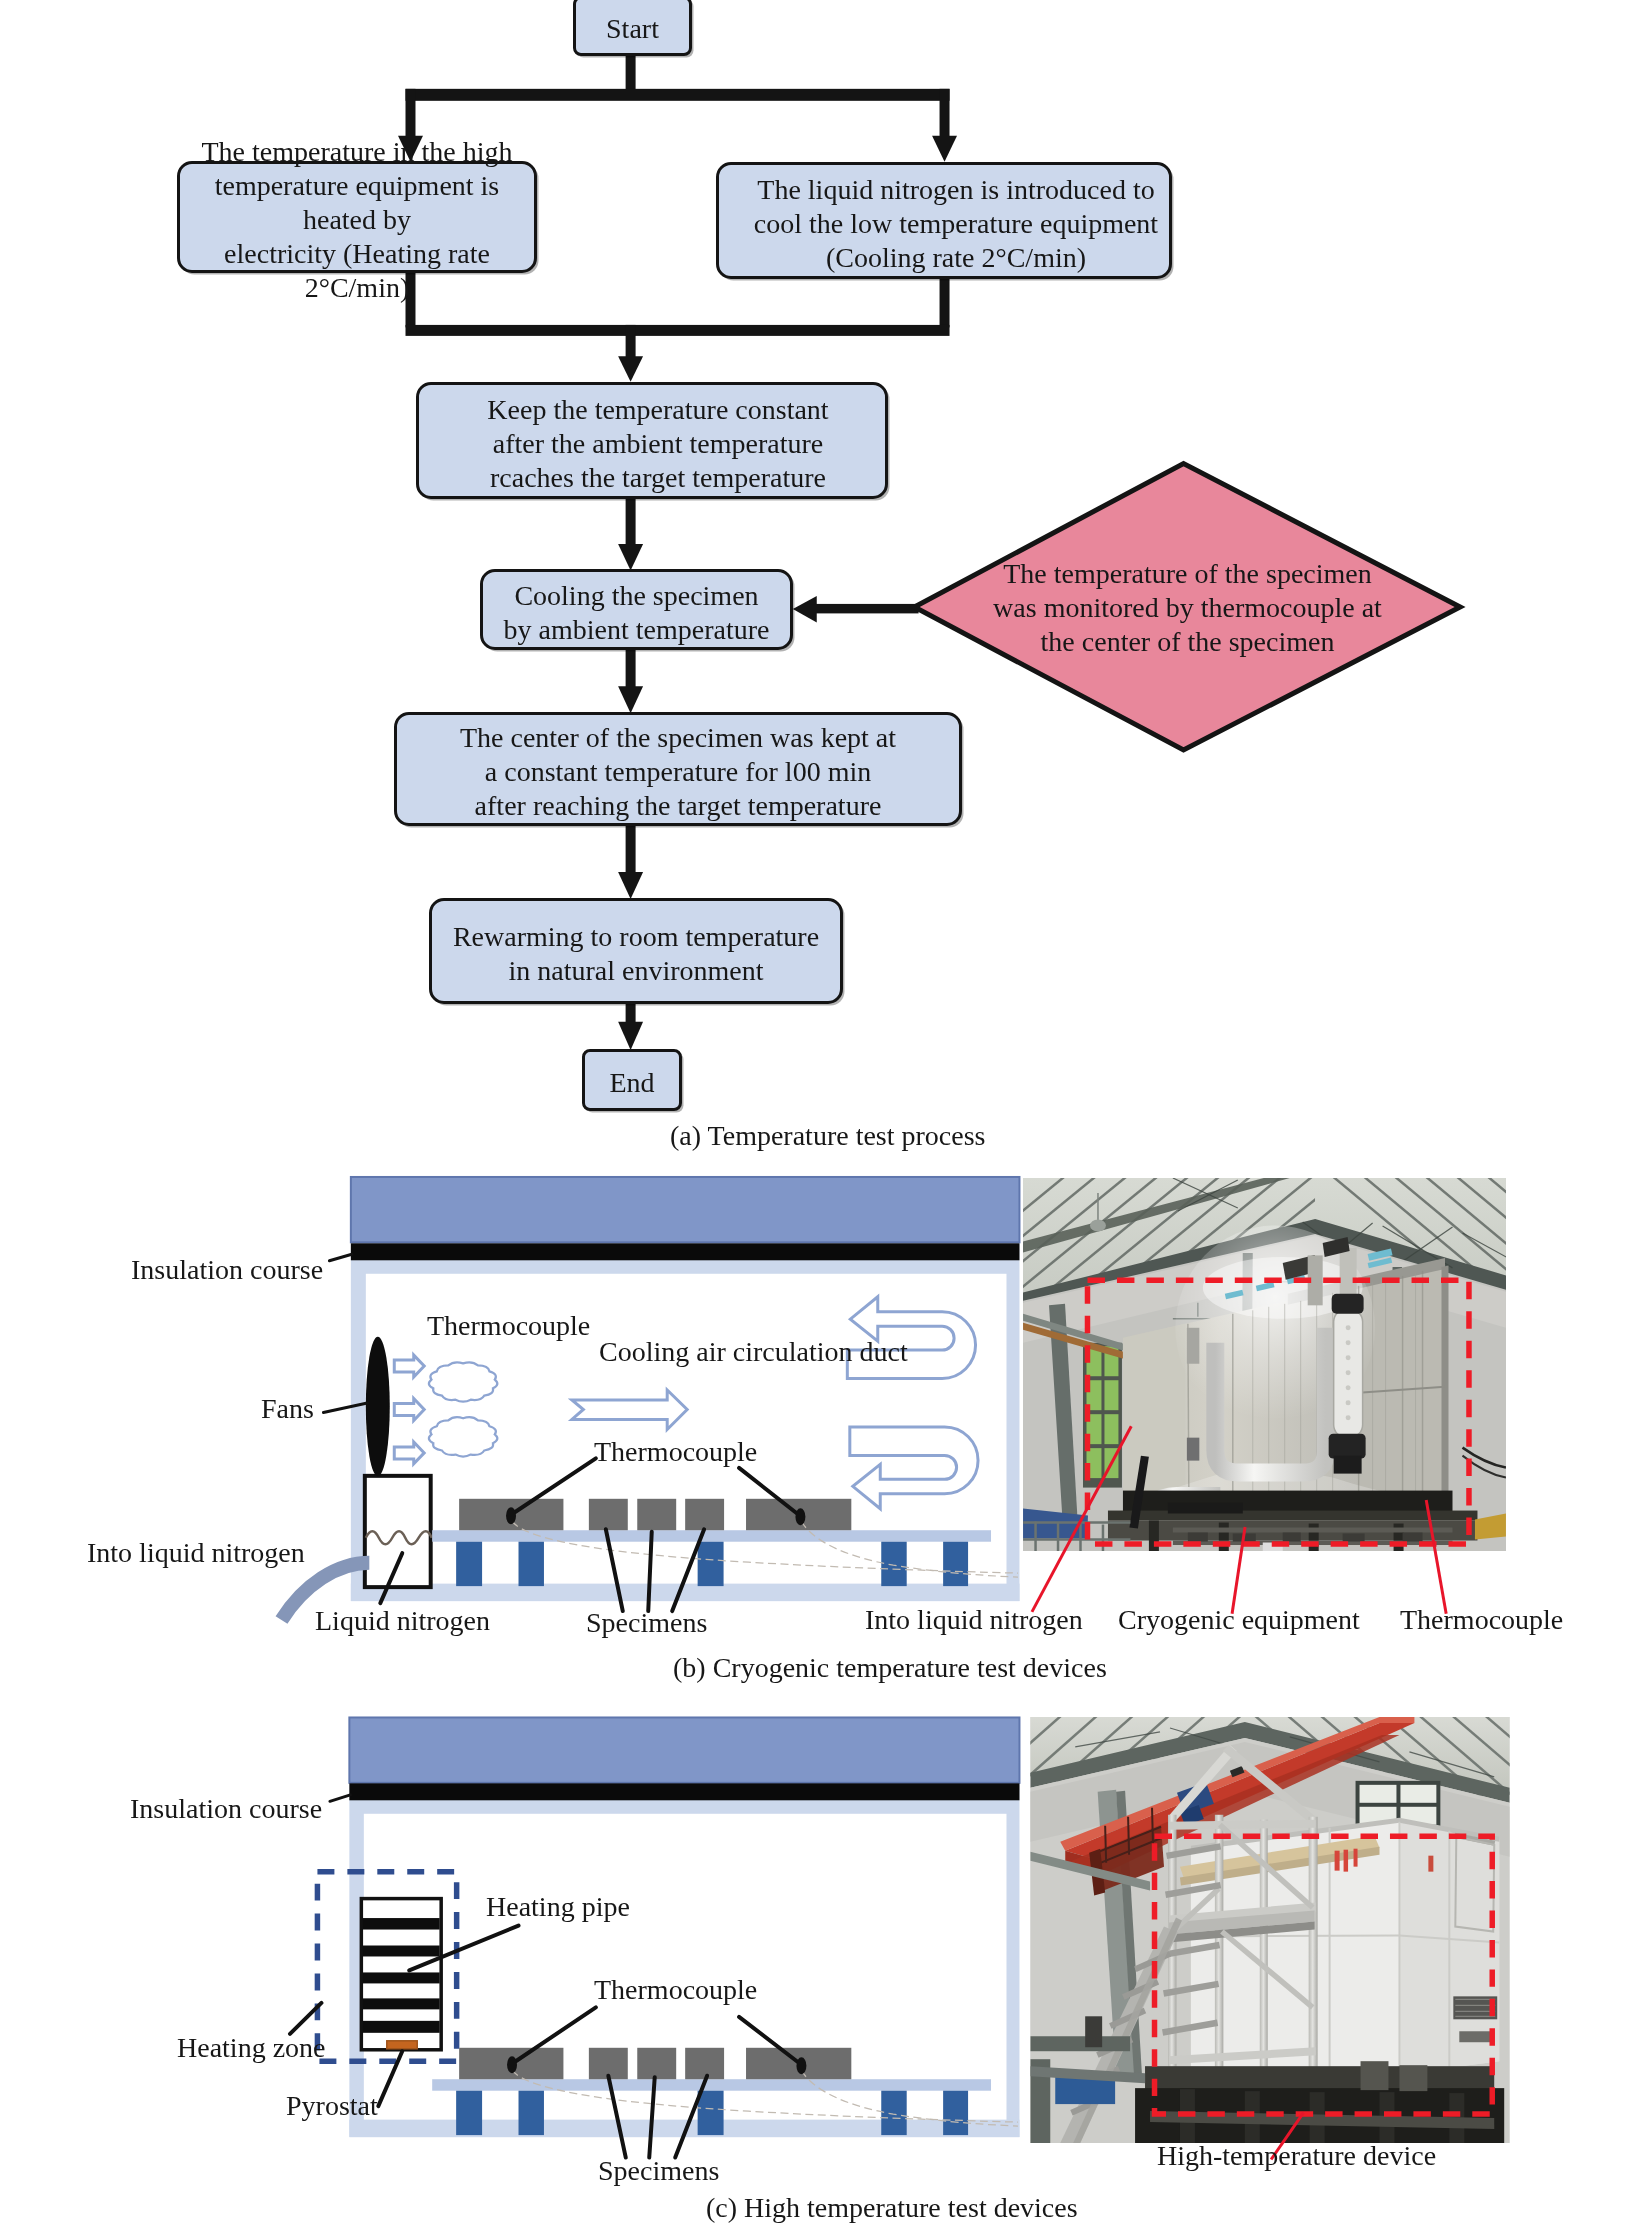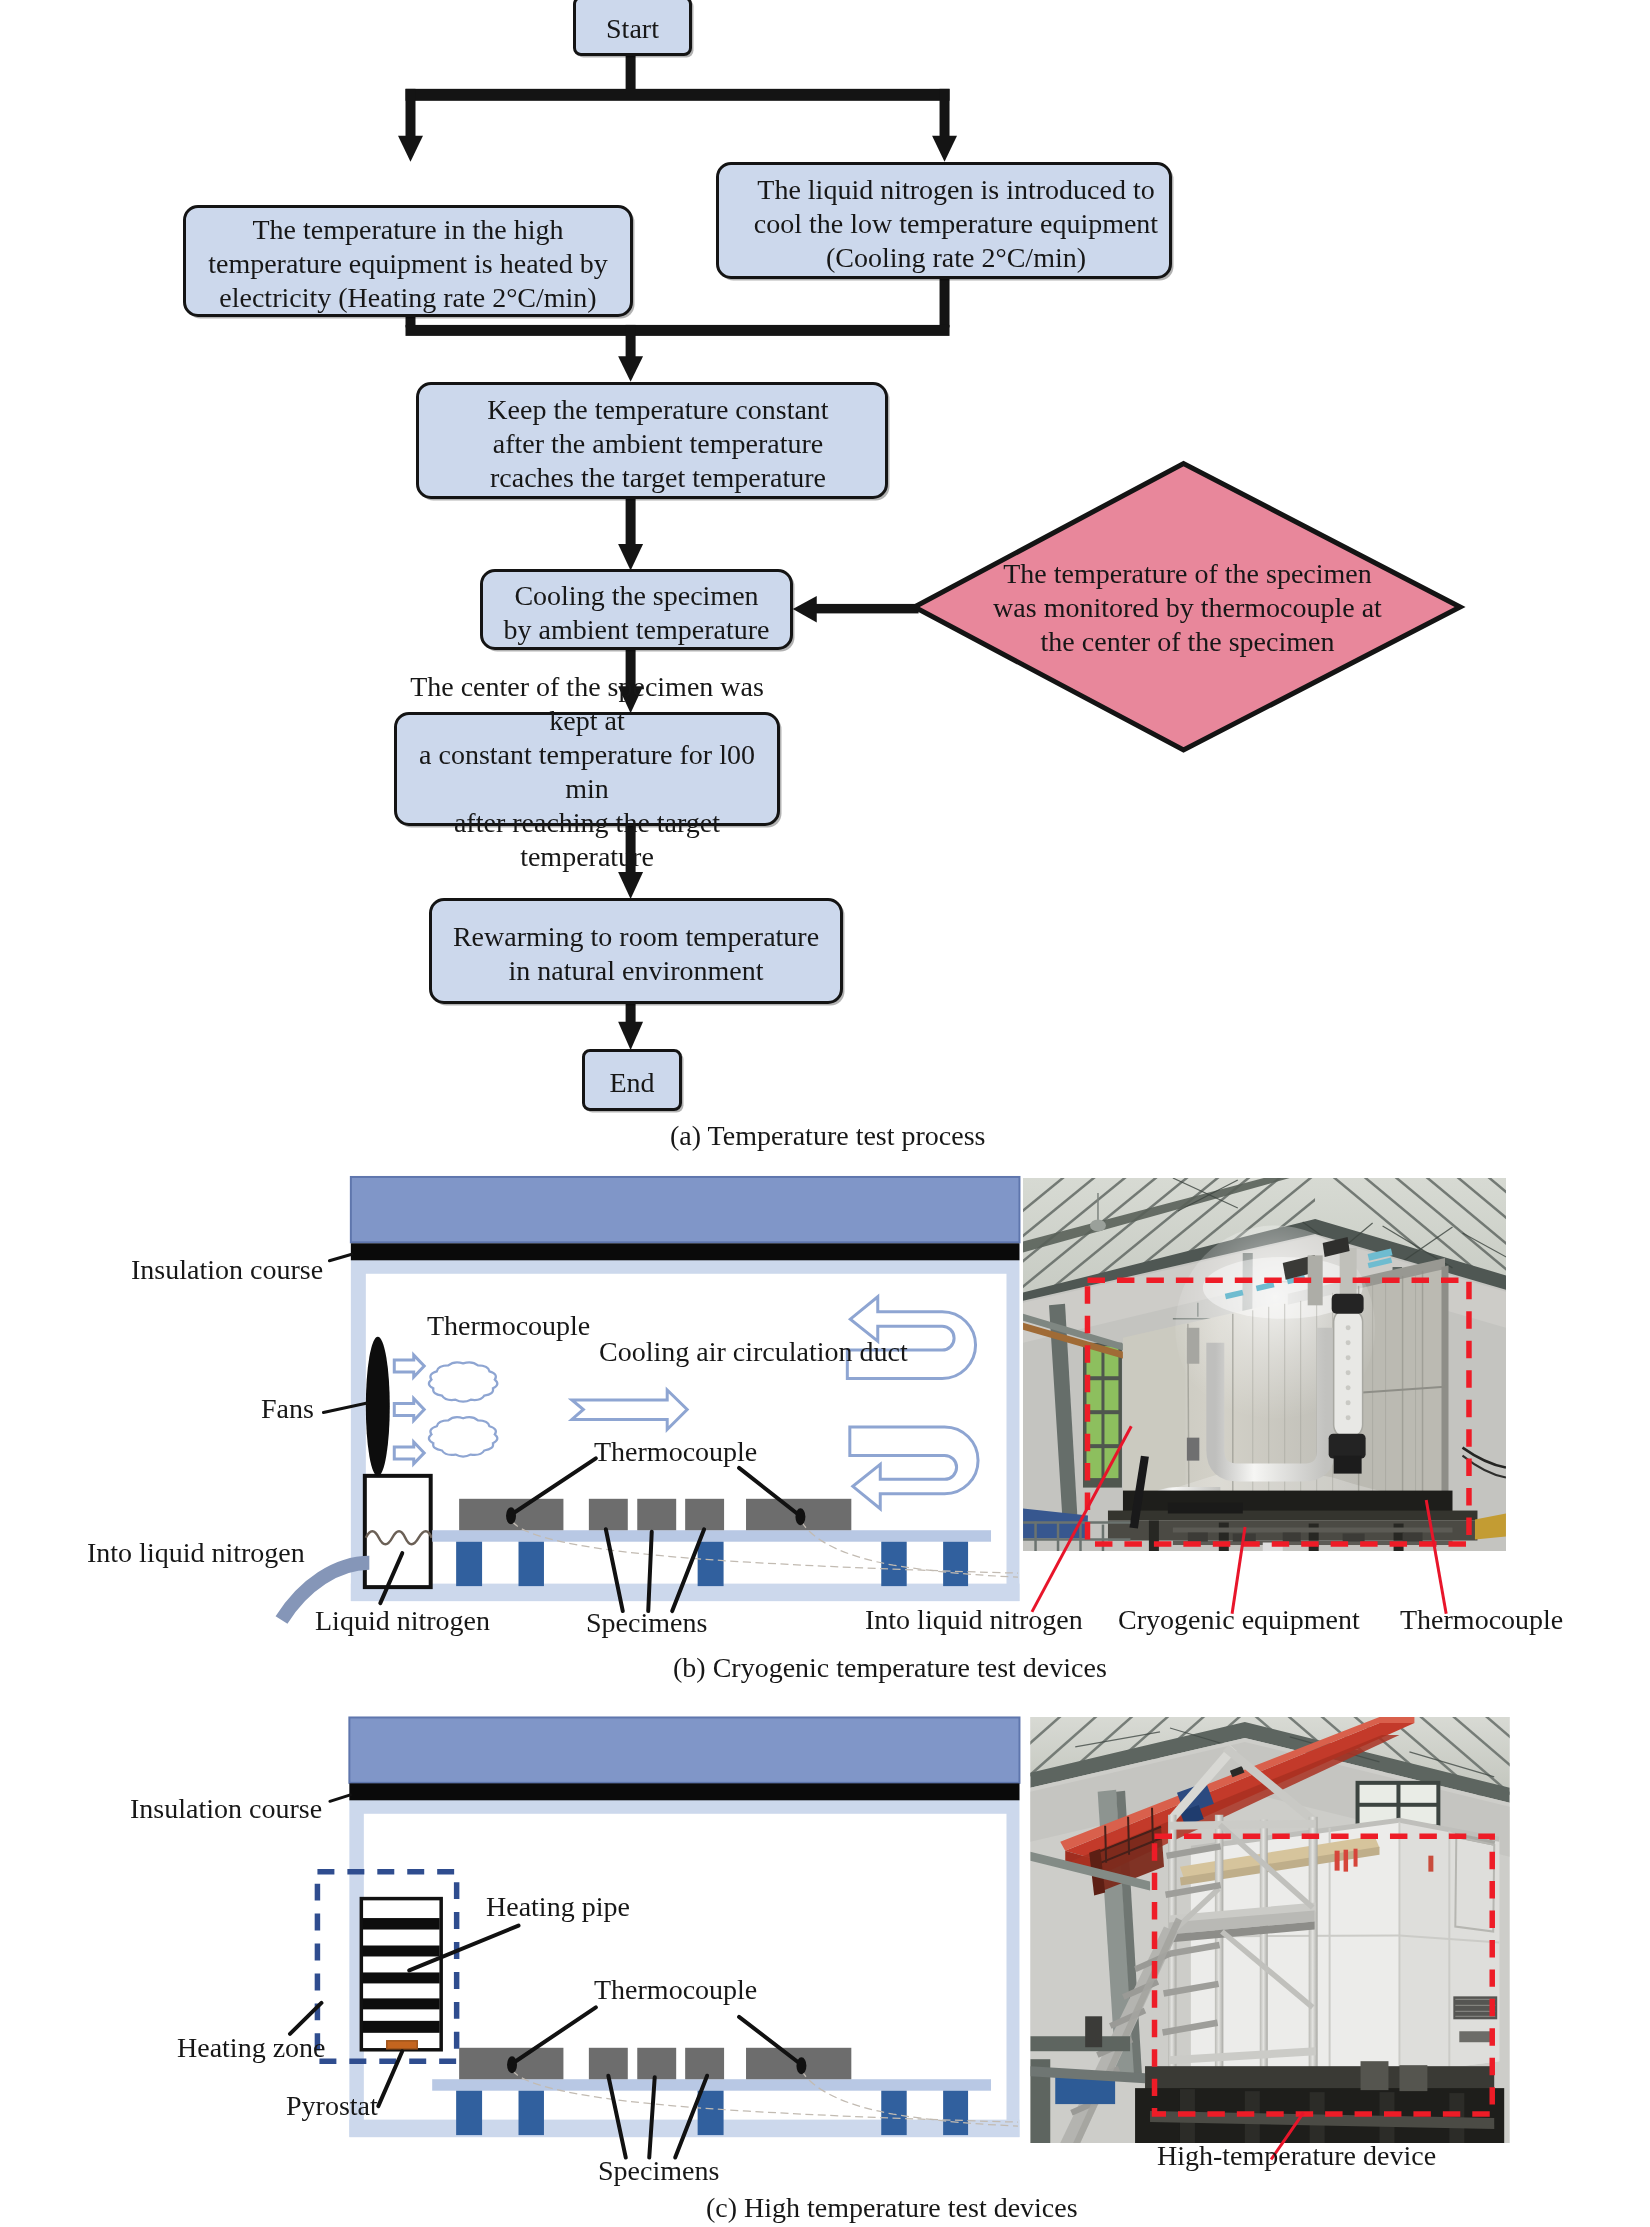--- a/index.html
+++ b/index.html
@@ -66,37 +66,37 @@
     <polygon points="1107,305 552,17 12,305 552,592" fill="#e8879b" stroke="#141414" stroke-width="10" stroke-linejoin="miter"></polygon>
   </svg>
   <div class="abs" style="left:963px;top:557px;width:449px;text-align:center;font-size:28px;line-height:34px;">
     <span>The temperature of the specimen<br>was monitored by thermocouple at<br>the center of the specimen</span>
   </div>
 
   <div class="flowbox" style="left:573px;top:-4px;width:119px;height:60px;border-radius:8px;">
     <span>Start</span>
   </div>
 
-  <div class="flowbox" style="left:183px;top:161px;width:450px;height:112px;margin-top:44px;">
+  <div class="flowbox" style="left:177px;top:161px;width:360px;height:112px;">
     <span>The temperature in the high<br>temperature equipment is heated by<br>electricity (Heating rate 2°C/min)</span>
   </div>
 
   <div class="flowbox" style="left:716px;top:162px;width:456px;height:117px;padding-left:24px;">
     <span>The liquid nitrogen is introduced to<br>cool the low temperature equipment<br>(Cooling rate 2°C/min)</span>
   </div>
 
   <div class="flowbox" style="left:416px;top:382px;width:472px;height:117px;padding-left:12px;">
     <span>Keep the temperature constant<br>after the ambient temperature<br>rcaches the target temperature</span>
   </div>
 
   <div class="flowbox" style="left:480px;top:569px;width:313px;height:81px;align-items:center;">
     <span>Cooling the specimen<br>by ambient temperature</span>
   </div>
 
-  <div class="flowbox" style="left:394px;top:712px;width:386px;height:114px;">
+  <div class="flowbox" style="left:394px;top:712px;width:568px;height:114px;">
     <span>The center of the specimen was kept at<br>a constant temperature for l00 min<br>after reaching the target temperature</span>
   </div>
 
   <div class="flowbox" style="left:429px;top:898px;width:414px;height:106px;">
     <span>Rewarming to room temperature<br>in natural environment</span>
   </div>
 
   <div class="flowbox" style="left:582px;top:1049px;width:100px;height:62px;border-radius:8px;">
     <span>End</span>
   </div>

